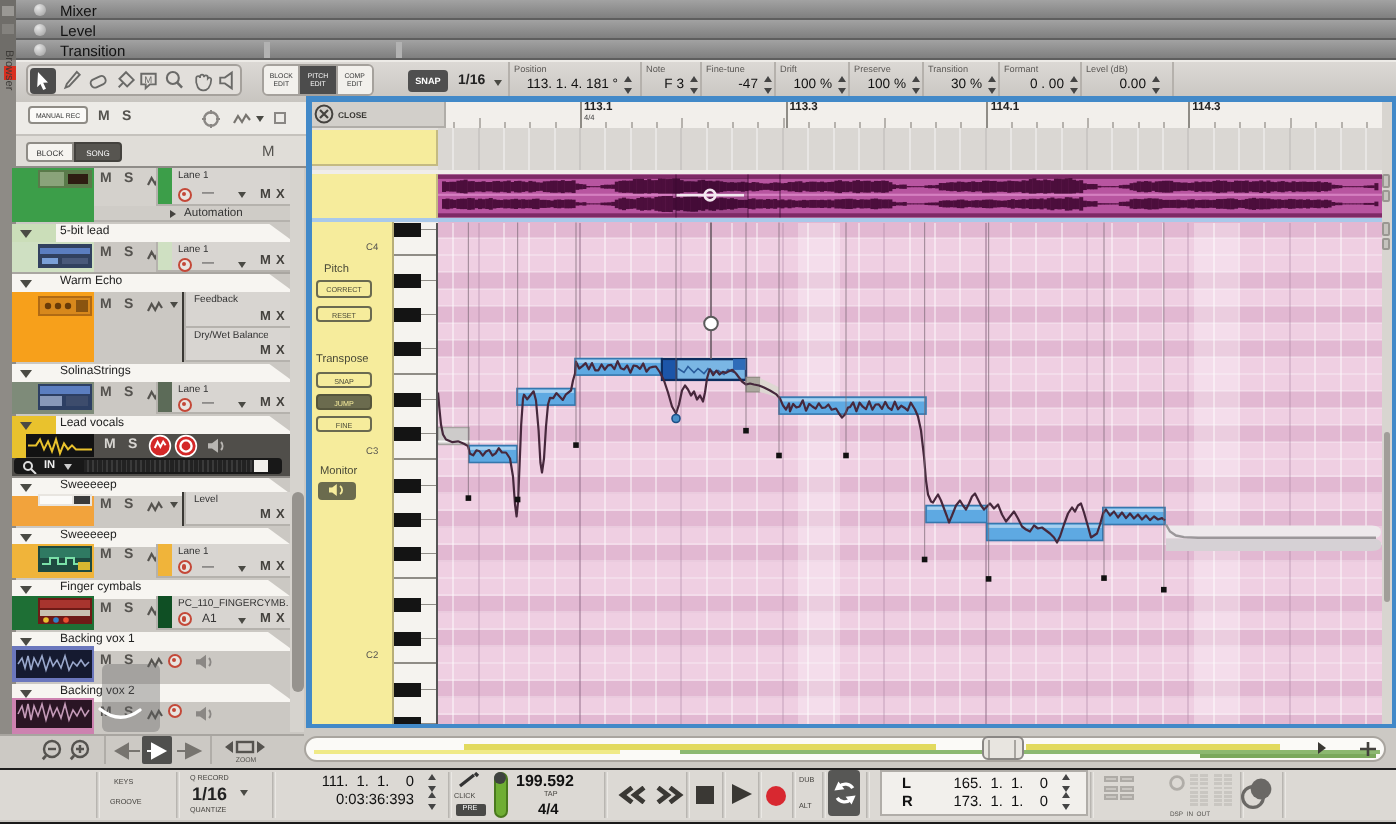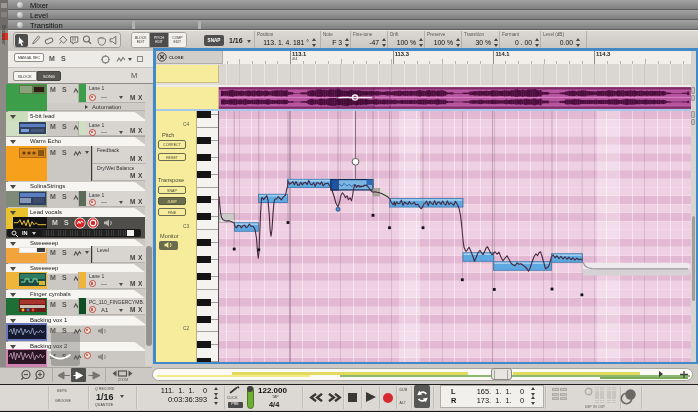--- a/index.html
+++ b/index.html
@@ -1314,21 +1314,21 @@
 <div class="ab" style="left:143px;top:394.6px;width:64px;font-size:7.4px;color:#111;text-align:right">0:03:36:393</div>
 <div class="stp" style="left:214px;top:386.5px"></div>
 <div class="stp" style="left:214px;top:396px"></div>
 <svg class="ab" style="left:229px;top:385.5px" width="11" height="8" viewBox="0 0 11 8">
     <path d="M1 7 L8 1.5 M8.5 0.5 L10 2" stroke="#333" stroke-width="1.6"></path>
   </svg>
 <div class="ab" style="left:227px;top:396.3px;font-size:3.6px;color:#44423e">CLICK</div>
 <div class="ab" style="left:227.5px;top:402.3px;width:15px;height:5.6px;background:#4a4a48;border-radius:1px;color:#fff;font-size:3.6px;text-align:center;line-height:5.6px">PRE</div>
 <div class="ab" style="left:246.5px;top:385.5px;width:7.5px;height:23.5px;background:#6fae34;border-radius:3.5px;border:0.5px solid #4a7a1e"></div>
 <div class="ab" style="left:247.2px;top:386.2px;width:6px;height:5.5px;background:#3f4240;border-radius:3px"></div>
-<div class="ab" style="left:258px;top:385.8px;font-size:8px;font-weight:bold;color:#111">122.000</div>
+<div class="ab" style="left:258px;top:385.8px;font-size:8px;font-weight:bold;color:#111">199.592</div>
 <div class="ab" style="left:272px;top:394.8px;font-size:3.6px;color:#44423e">TAP</div>
 <div class="ab" style="left:269px;top:400.2px;font-size:7.4px;font-weight:bold;color:#111">4/4</div>
 <svg class="ab" style="left:309px;top:392.5px" width="15" height="9" viewBox="0 0 15 9">
     <path d="M7 0.8 L2.2 4.5 L7 8.2 M13 0.8 L8.2 4.5 L13 8.2" fill="none" stroke="#3a3834" stroke-width="2.4"></path>
   </svg>
 <svg class="ab" style="left:327px;top:392.5px" width="15" height="9" viewBox="0 0 15 9">
     <path d="M2 0.8 L6.8 4.5 L2 8.2 M8 0.8 L12.8 4.5 L8 8.2" fill="none" stroke="#3a3834" stroke-width="2.4"></path>
   </svg>
 <div class="ab" style="left:347.5px;top:392.8px;width:9.5px;height:9.5px;background:#3a3834"></div>
 <div class="ab" style="left:365.5px;top:392px;width:0;height:0;border-top:5.5px solid transparent;border-bottom:5.5px solid transparent;border-left:10px solid #3a3834"></div>

